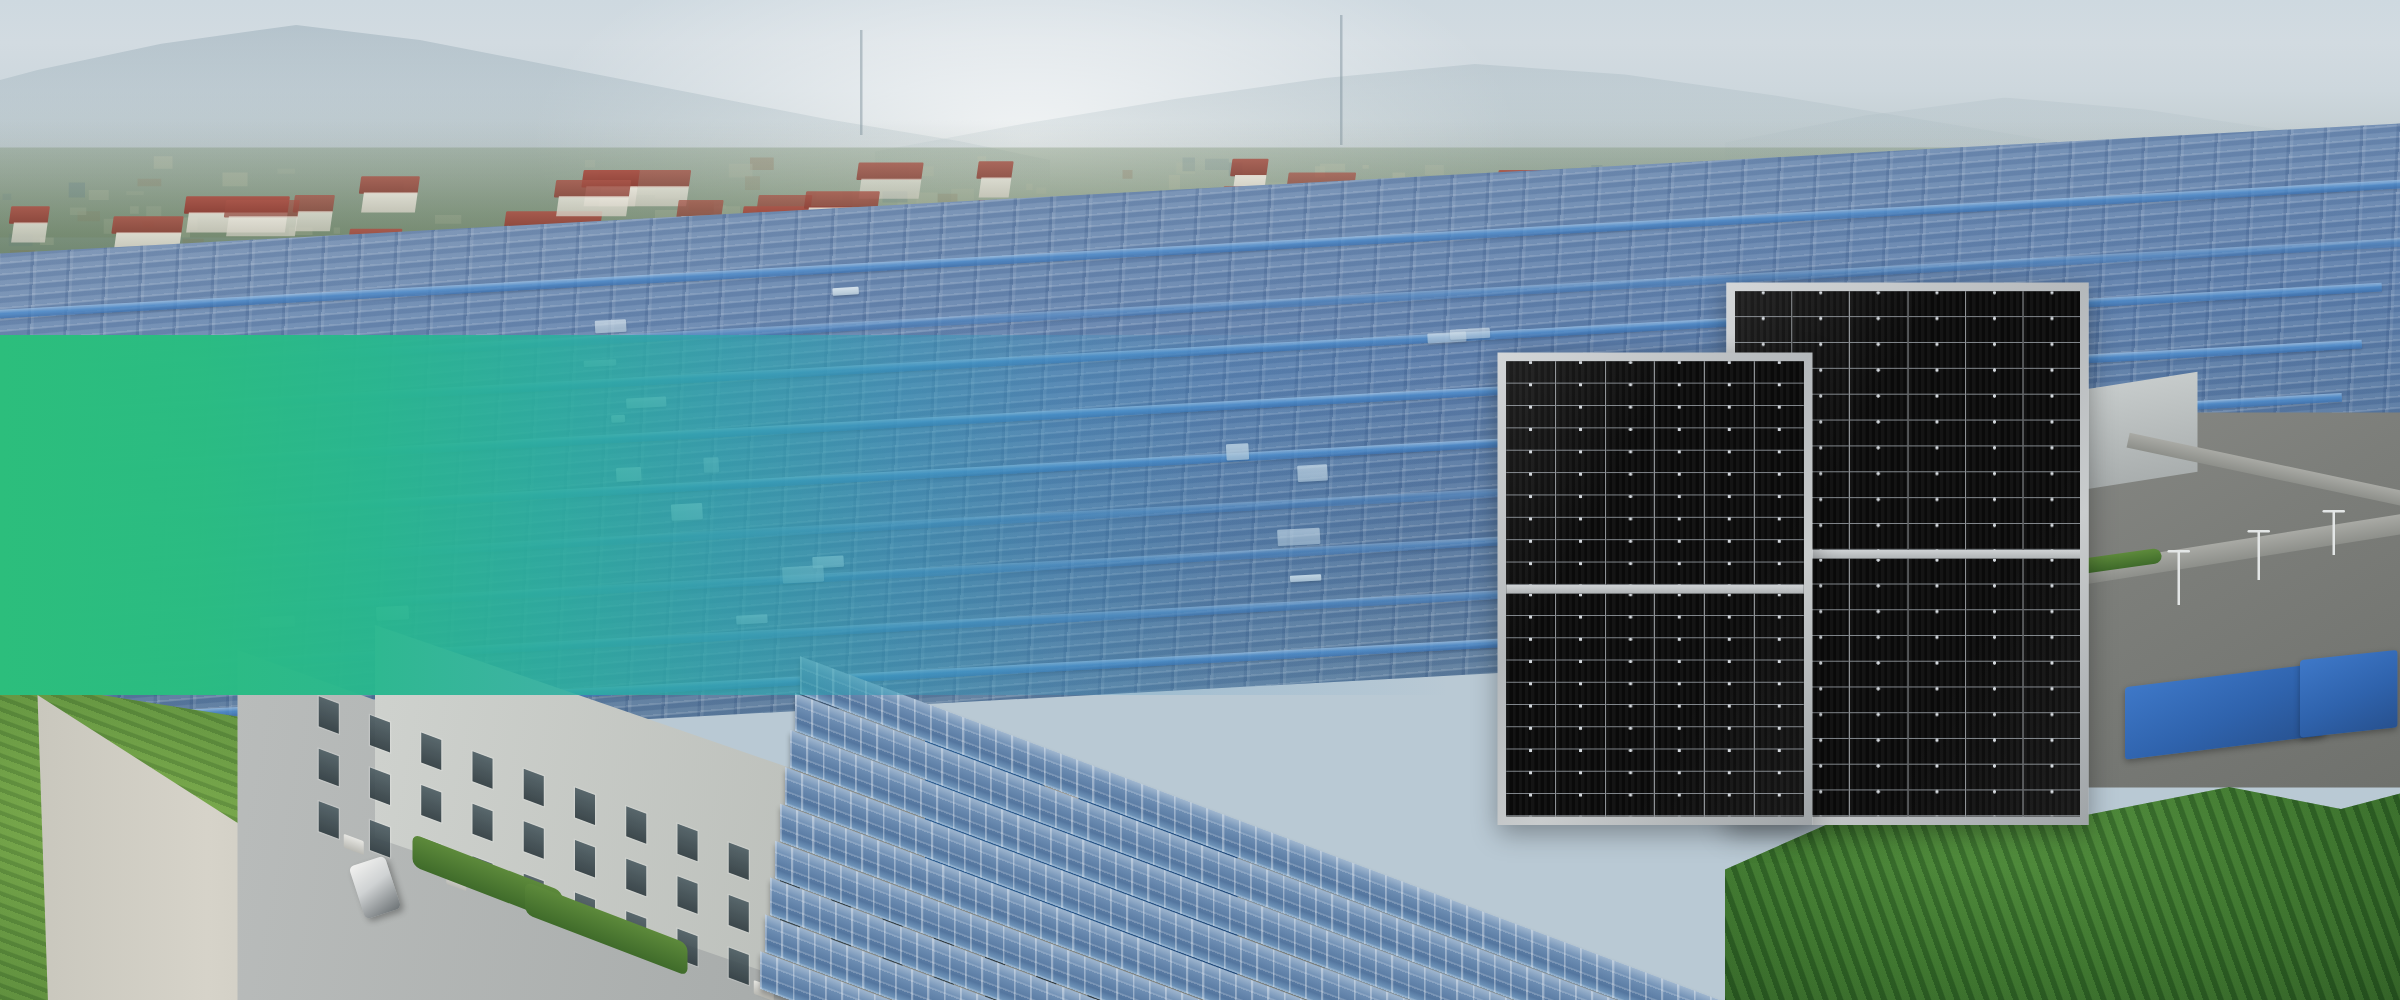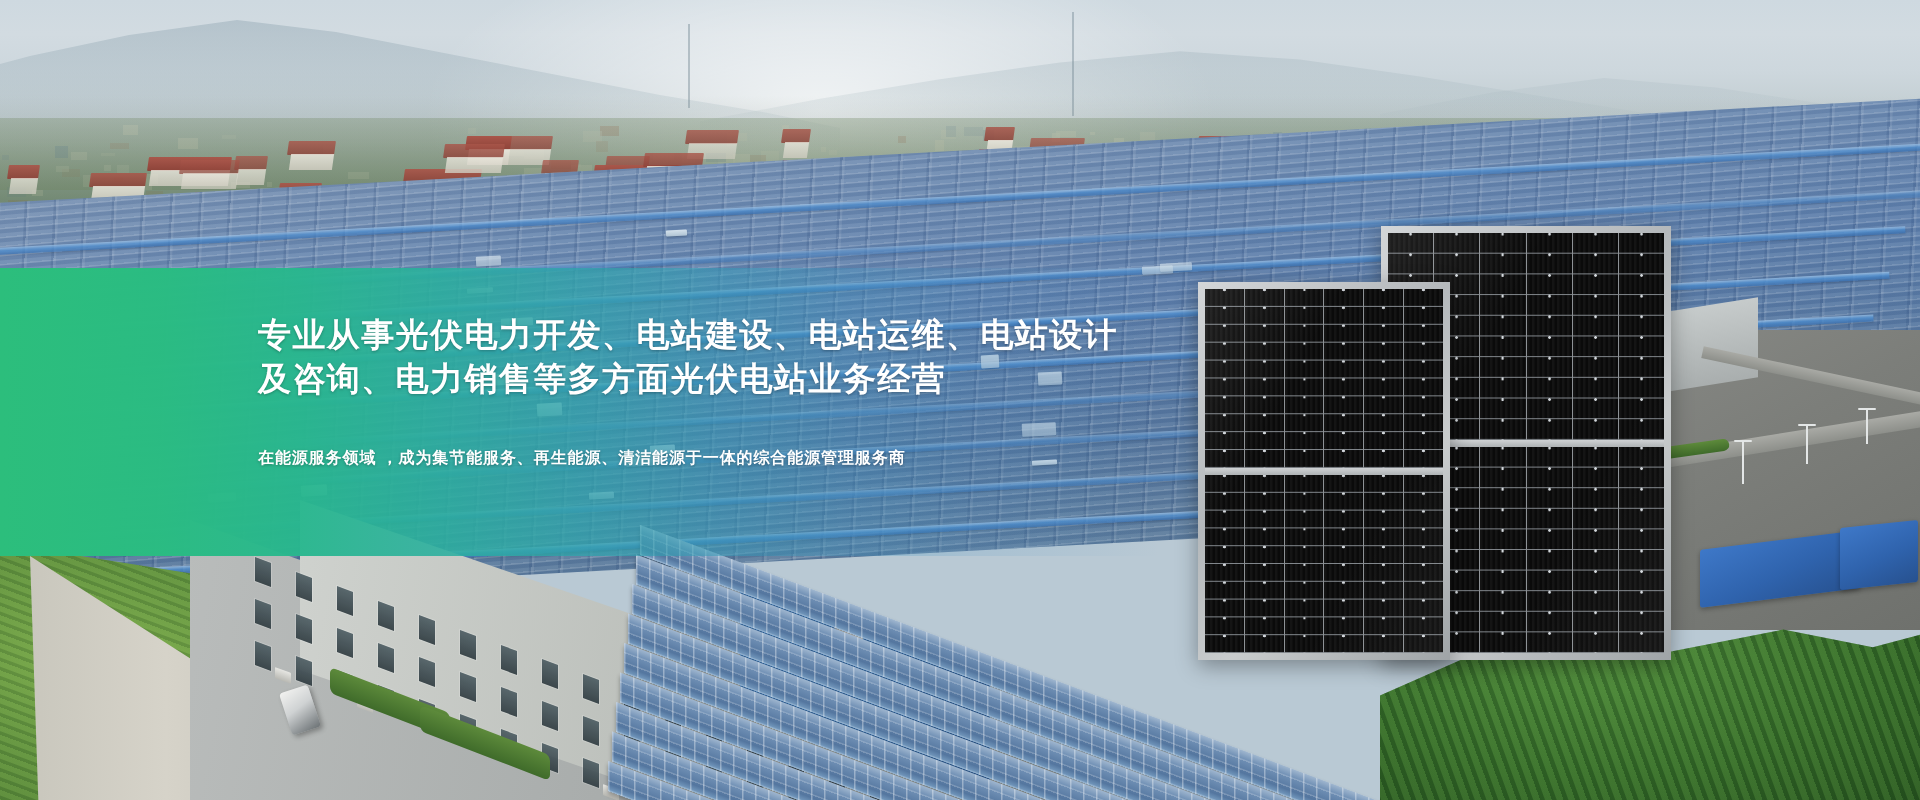--- a/index.html
+++ b/index.html
@@ -915,25 +915,20 @@
           <div class="pv-row" style="left:-24px;top:186px;width:784px;"></div>
           <div class="pv-row" style="left:-28px;top:217px;width:778px;"></div>
           <div class="pv-row" style="left:-32px;top:248px;width:772px;"></div>
         </div>
     </div>
 
   </div>
 
   <div class="overlay-band"></div>
 
-  <div class="hero-copy">
-    <div class="hero-title">专业从事光伏电力开发、电站建设、电站运维、电站设计
-及咨询、电力销售等多方面光伏电站业务经营</div>
-    <div class="hero-sub">在能源服务领域 ，成为集节能服务、再生能源、清洁能源于一体的综合能源管理服务商</div>
-  </div>
 
   <div class="panel" id="panel-back">
     <div class="panel-inner">
       <div class="panel-half">
           <div class="pcol" style="--rowh: 10%; --rows: repeating-linear-gradient(180deg, rgba(255,255,255,0) 0px, rgba(255,255,255,0) calc(100% - 1px), rgba(150,156,162,.85) calc(100% - 1px), rgba(150,156,162,.85) 100%);">
             <div class="pdots"></div>
           </div>
           <div class="pcol" style="--rowh: 10%; --rows: repeating-linear-gradient(180deg, rgba(255,255,255,0) 0px, rgba(255,255,255,0) calc(100% - 1px), rgba(150,156,162,.85) calc(100% - 1px), rgba(150,156,162,.85) 100%);">
             <div class="pdots"></div>
           </div>

